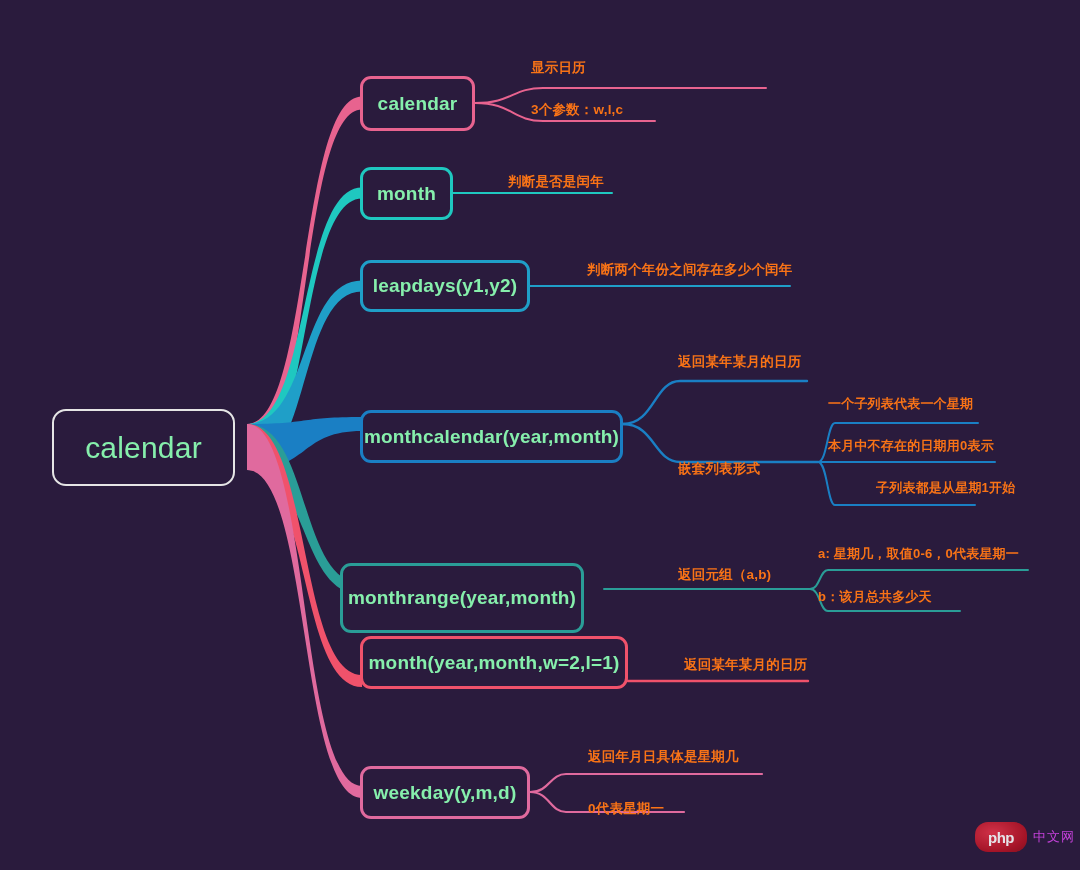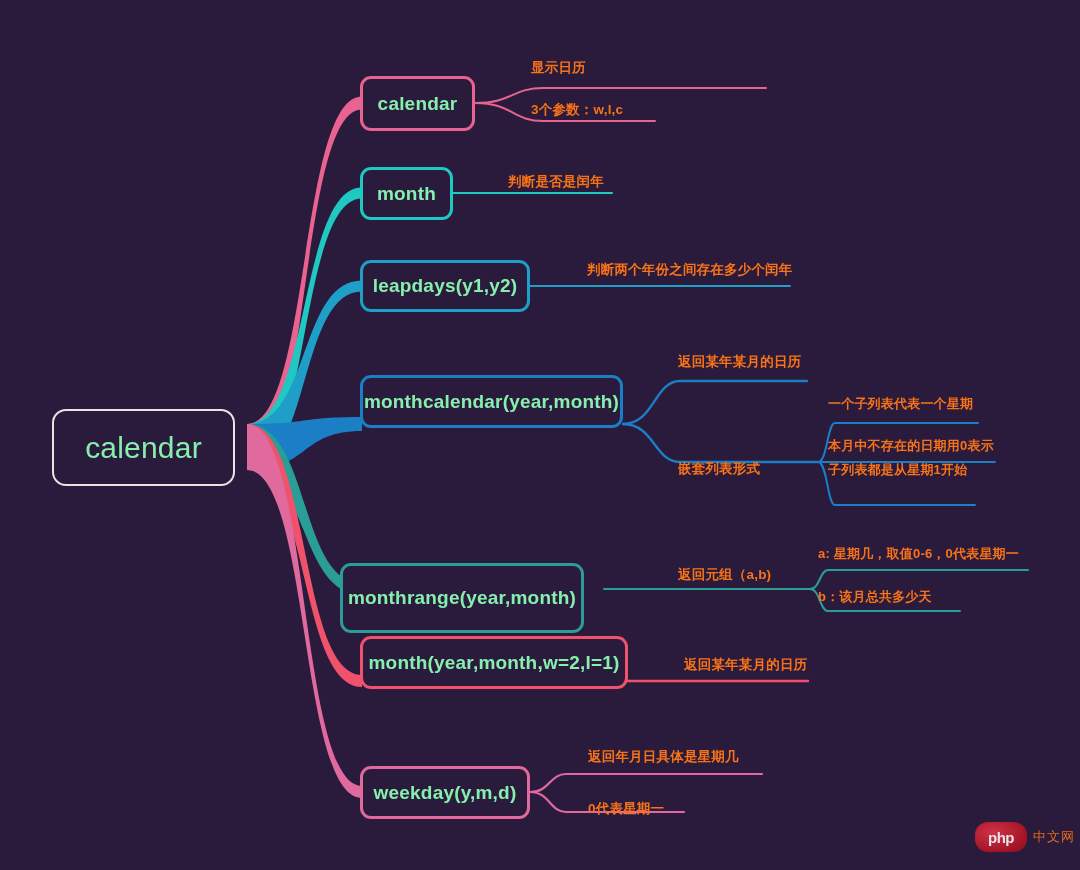--- a/index.html
+++ b/index.html
@@ -71,21 +71,21 @@
     background: radial-gradient(ellipse at 35% 35%, #e8354a 0%, #b41324 70%, #8d0f1c 100%);
     display: flex;
     align-items: center;
     justify-content: center;
     color: #fff;
     font-size: 15px;
     font-weight: 700;
     letter-spacing: -.5px;
   }
   .wm-text {
-    color: #f97316;
+    color: #d946ef;
     font-size: 13px;
     letter-spacing: 1px;
   }
 </style>
 </head>
 <body>
 
 <div id="canvas">
 
   <svg id="links" viewBox="0 0 1080 870" xmlns="http://www.w3.org/2000/svg">
@@ -122,21 +122,21 @@
   </div>
 
   <div class="node main" style="left:360px; top:167px; width:93px; height:53px; border-color:#1fc8c0;">
     <span>month</span>
   </div>
 
   <div class="node main" style="left:360px; top:260px; width:170px; height:52px; border-color:#1f9fc8;">
     <span>leapdays(y1,y2)</span>
   </div>
 
-  <div class="node main" style="left:360px; top:375px; width:263px; height:53px; border-color:#1a7fc4;">
+  <div class="node main" style="left:360px; top:410px; width:263px; height:53px; border-color:#1a7fc4;">
     <span>monthcalendar(year,month)</span>
   </div>
 
   <div class="node main" style="left:340px; top:563px; width:244px; height:70px; border-color:#2a9d97;">
     <span>monthrange(year,month)</span>
   </div>
 
   <div class="node main" style="left:360px; top:636px; width:268px; height:53px; border-color:#f0526b;">
     <span>month(year,month,w=2,l=1)</span>
   </div>
@@ -165,21 +165,21 @@
   </div>
   <div class="leaf" style="left:678px; top:460px;">
     <span>嵌套列表形式</span>
   </div>
   <div class="leaf sub" style="left:828px; top:395px;">
     <span>一个子列表代表一个星期</span>
   </div>
   <div class="leaf sub" style="left:828px; top:437px;">
     <span>本月中不存在的日期用0表示</span>
   </div>
-  <div class="leaf sub" style="left:828px; top:461px;">
+  <div class="leaf sub" style="left:828px; top:479px;padding-left:48px;">
     <span>子列表都是从星期1开始</span>
   </div>
 
   <div class="leaf" style="left:678px; top:566px;">
     <span>返回元组（a,b)</span>
   </div>
   <div class="leaf sub" style="left:818px; top:545px;">
     <span>a: 星期几，取值0-6，0代表星期一</span>
   </div>
   <div class="leaf sub" style="left:818px; top:588px;">

